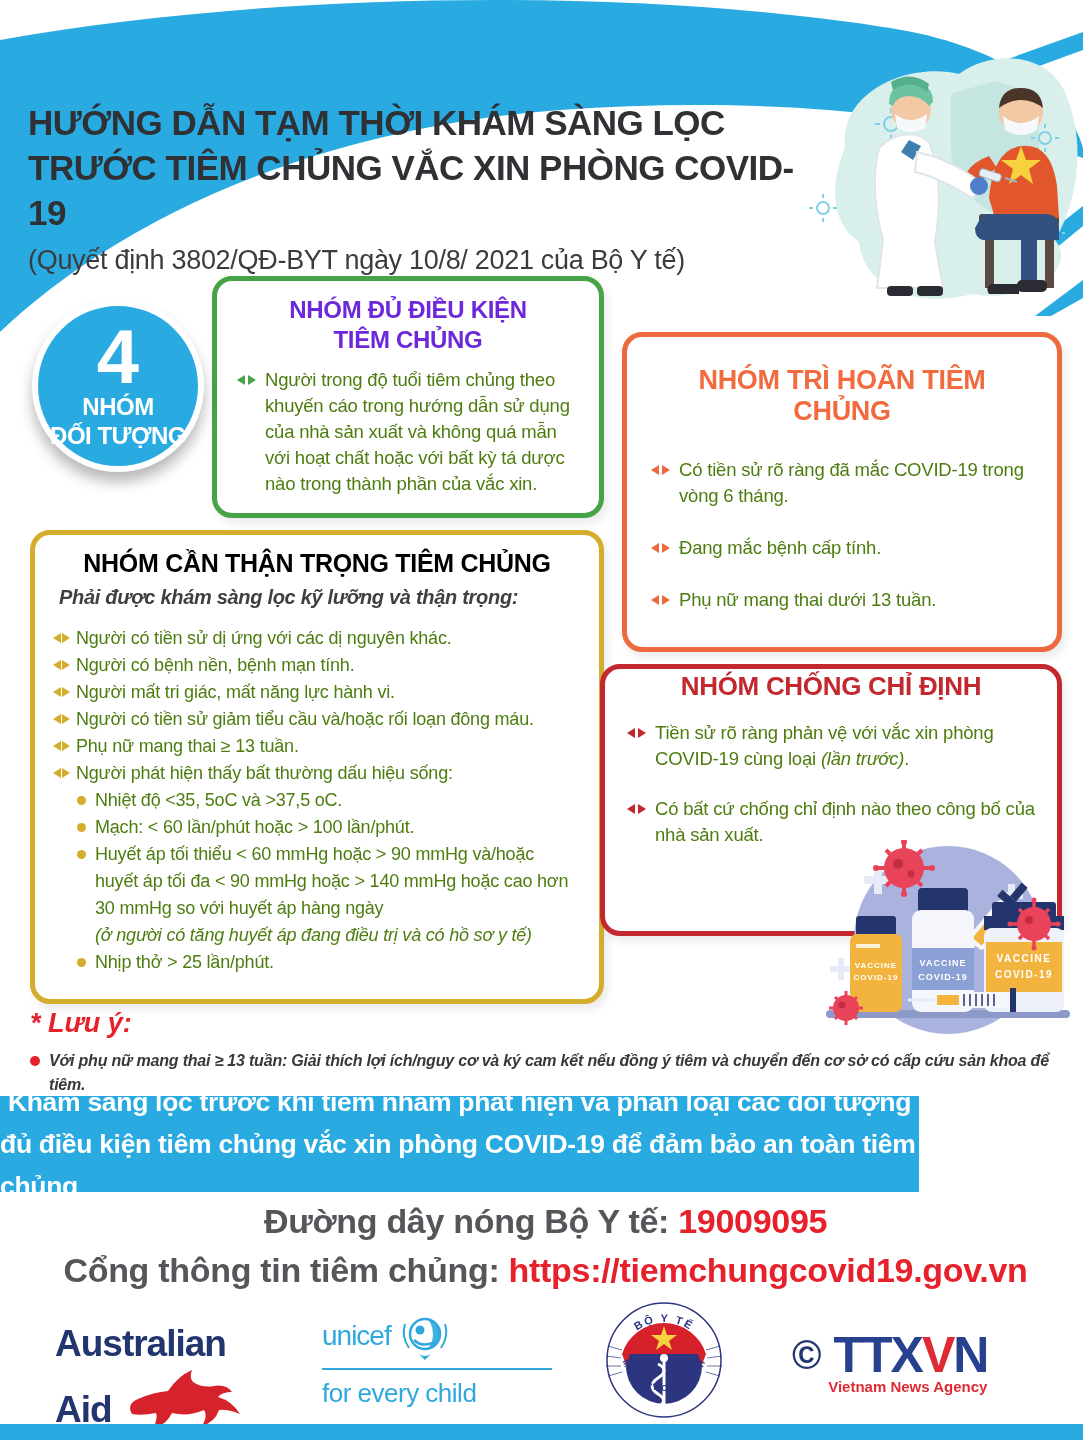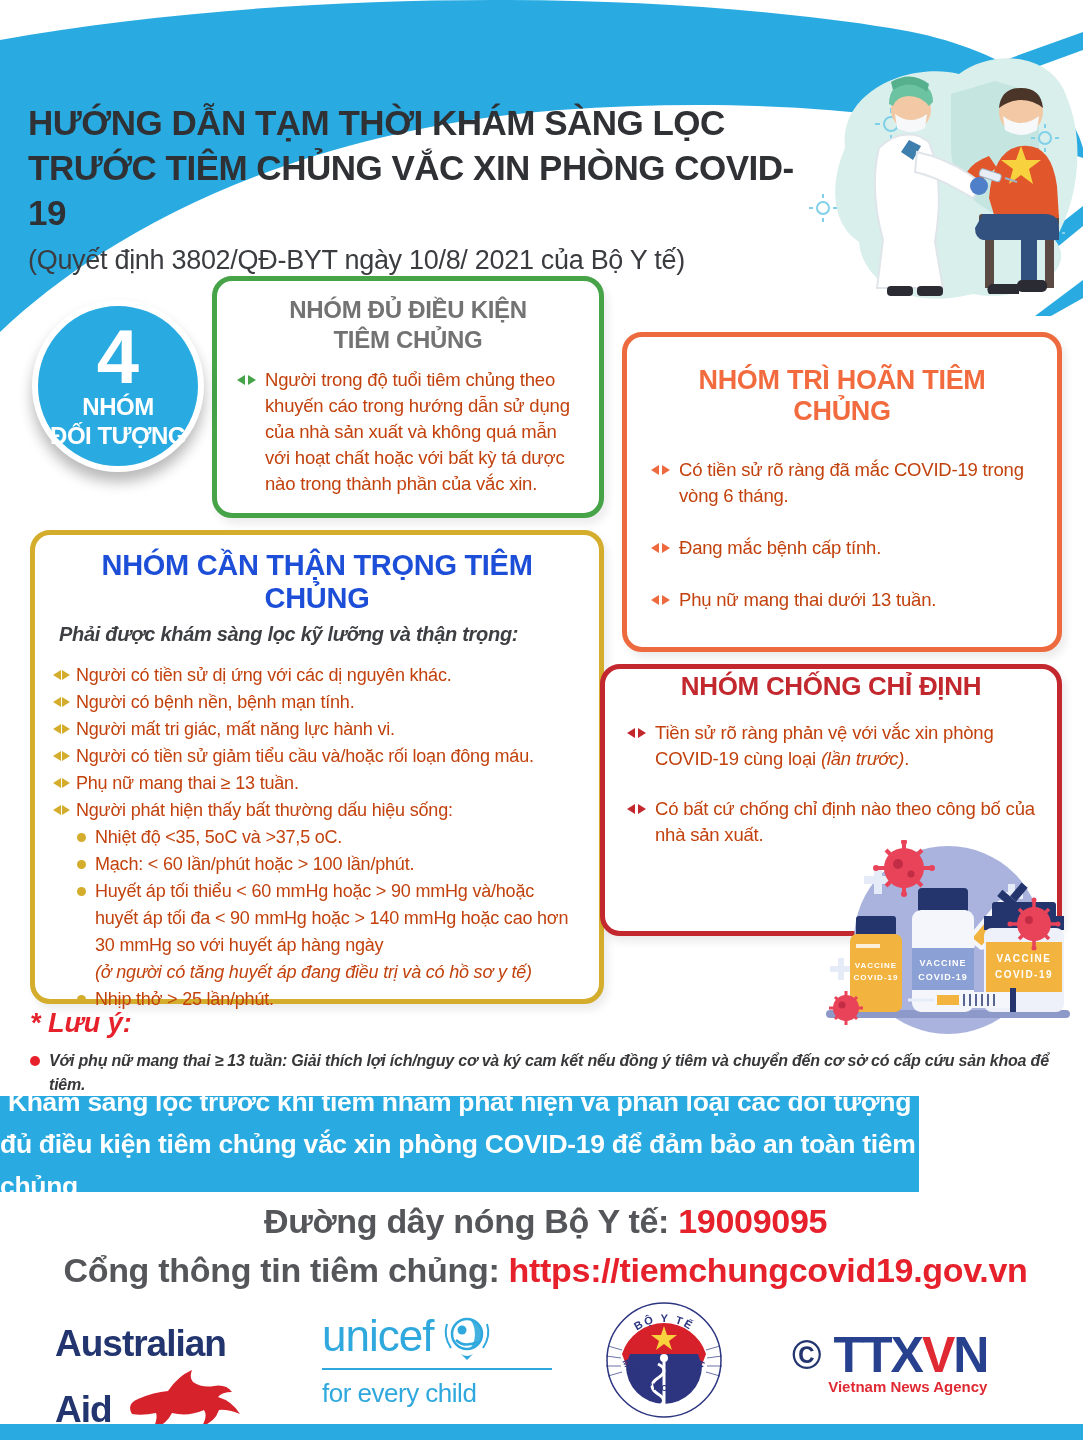--- a/index.html
+++ b/index.html
@@ -22,33 +22,33 @@
            background:#29abe2; border:6px solid #ffffff; box-shadow:0 10px 14px rgba(0,0,0,.28);
            display:flex; flex-direction:column; align-items:center; justify-content:center; color:#fff; z-index:4; }
   .badge-number { font-size:76px; font-weight:bold; line-height:0.95; }
   .badge-label { font-size:24px; font-weight:bold; line-height:1.2; letter-spacing:-0.5px; }
 
   
   .gbox { position:absolute; background:#fff; border-radius:20px; box-shadow:4px 6px 9px rgba(0,0,0,.08); }
   .gbox-title { font-weight:bold; text-align:center; letter-spacing:-0.3px; }
 
   .box-eligible { left:212px; top:276px; width:392px; height:242px; border:5px solid #46a348; padding:14px 20px 10px 20px; }
-  .box-eligible .gbox-title { color:#737373; font-size:24px; line-height:30px; }
+  .box-eligible .gbox-title { color:#6d28d9; font-size:24px; line-height:30px; }
   .box-postpone { left:622px; top:332px; width:440px; height:320px; border:5px solid #ed6a3e; padding:20px 24px; }
   .box-postpone .gbox-title { color:#f26b3e; font-size:27px; margin-top:8px; margin-bottom:30px; }
   .box-caution { left:30px; top:530px; width:574px; height:474px; border:5px solid #d3ad2b; padding:14px 18px; }
-  .box-caution .gbox-title { color:#1d4ed8; font-size:29px; margin-bottom:8px; }
+  .box-caution .gbox-title { color:#000000; font-size:25px; margin-bottom:8px; }
   .box-contra { left:600px; top:664px; width:462px; height:272px; border:5px solid #c2282e; padding:2px 22px; }
   .box-contra .gbox-title { color:#c2282e; font-size:26px; margin-bottom:18px; }
 
   .caution-sub { font-size:20px; font-weight:bold; font-style:italic; color:#3d3f43; margin:0 0 16px 6px; letter-spacing:-0.3px; }
 
   
   .brow { display:flex; align-items:flex-start; }
-  .btext { font-size:18.5px; line-height:26px; color:#c2410c; letter-spacing:-0.2px; }
+  .btext { font-size:18.5px; line-height:26px; color:#4d7c0f; letter-spacing:-0.2px; }
   .box-postpone .brow { margin-bottom:26px; }
   .box-contra .brow { margin-bottom:24px; }
   .box-caution .btext { font-size:18px; line-height:27px; }
   .box-caution .brow { align-items:flex-start; }
 
   .arrow-bullet { position:relative; flex:0 0 19px; width:19px; height:11px; margin-top:8px; margin-right:9px; }
   .arrow-bullet::before, .arrow-bullet::after { content:""; position:absolute; top:0; width:0; height:0;
       border-top:5.5px solid transparent; border-bottom:5.5px solid transparent; }
   .arrow-bullet::before { left:0; border-right:8px solid var(--c,#46a348); }
   .arrow-bullet::after { right:0; border-left:8px solid var(--c,#46a348); }
@@ -79,21 +79,21 @@
 
   
   .footer { position:absolute; left:0; top:1296px; width:1083px; height:128px; }
   .ausaid { position:absolute; left:55px; top:28px; }
   .ausaid-line { font-size:37px; font-weight:bold; color:#22356f; line-height:40px; letter-spacing:-1px; }
   .ausaid-row { display:flex; align-items:flex-end; }
   .kangaroo { margin-left:14px; margin-bottom:2px; }
 
   .unicef { position:absolute; left:322px; top:14px; width:230px; }
   .unicef-top { display:flex; align-items:center; }
-  .unicef-word { font-size:44px; color:#2fa8dd; letter-spacing:-1px; }
+  .unicef-word { font-size:28px; color:#2fa8dd; letter-spacing:-1px; }
   .unicef-rule { border-top:2px solid #2fa8dd; margin:6px 0 8px 0; }
   .unicef-tag { font-size:26px; color:#2fa8dd; letter-spacing:-0.5px; }
 
   .moh { position:absolute; left:600px; top:0px; }
 
   .ttxvn { position:absolute; left:792px; top:34px; }
   .ttxvn-row { display:flex; align-items:center; }
   .copy { font-size:40px; color:#22356f; font-weight:bold; margin-right:12px; line-height:1; }
   .ttxvn-word { font-size:50px; font-weight:bold; letter-spacing:-2px; line-height:1; }
   .ttxvn-navy { color:#28418f; } .ttxvn-red { color:#e02a33; }

